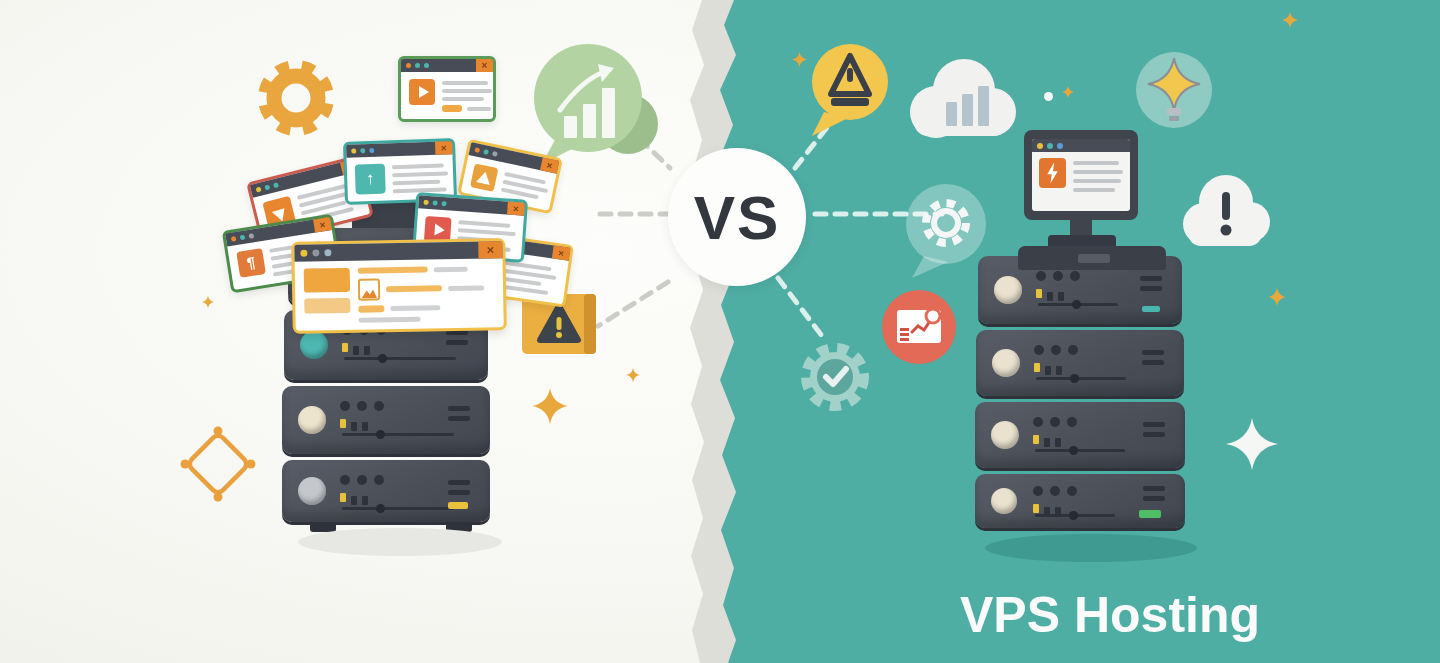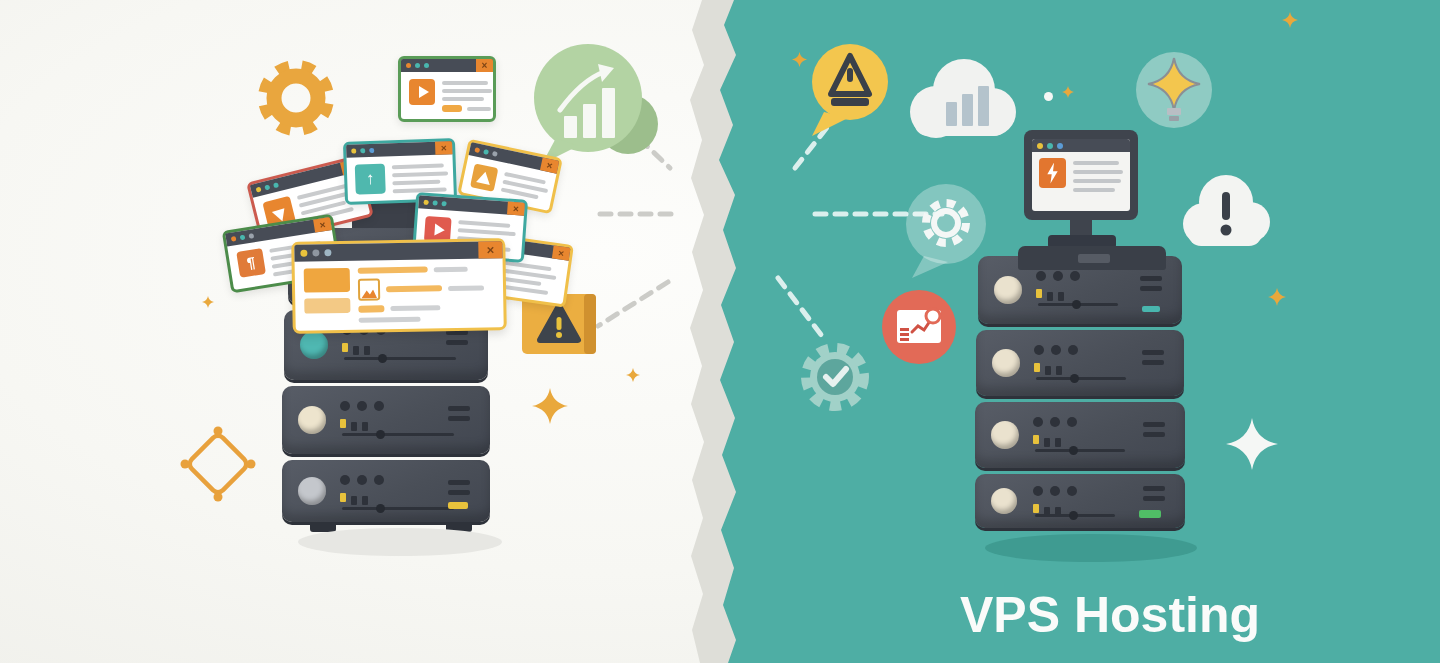--- a/index.html
+++ b/index.html
@@ -114,20 +114,23 @@
 
   <svg id="dashes" width="1440" height="663">
     <line x1="625" y1="125" x2="670" y2="168" stroke="#CCCCC8" stroke-width="5" stroke-dasharray="11 9" stroke-linecap="round"></line>
     <line x1="600" y1="214" x2="672" y2="214" stroke="#CCCCC8" stroke-width="5" stroke-dasharray="11 9" stroke-linecap="round"></line>
     <line x1="668" y1="282" x2="598" y2="326" stroke="#CCCCC8" stroke-width="5" stroke-dasharray="11 9" stroke-linecap="round"></line>
     <line x1="795" y1="168" x2="836" y2="116" stroke="rgba(255,255,255,0.8)" stroke-width="5" stroke-dasharray="11 9" stroke-linecap="round"></line>
     <line x1="815" y1="214" x2="942" y2="214" stroke="rgba(255,255,255,0.8)" stroke-width="5" stroke-dasharray="11 9" stroke-linecap="round"></line>
     <line x1="778" y1="278" x2="822" y2="336" stroke="rgba(255,255,255,0.8)" stroke-width="5" stroke-dasharray="11 9" stroke-linecap="round"></line>
   </svg>
 
+  <div class="vs-circle">
+    <span>VS</span>
+  </div>
 
   <div class="title title-right">VPS Hosting</div>
 
   <svg class="icon" style="left:252px;top:54px" width="88" height="88" viewBox="0 0 88 88">
     <circle cx="44" cy="44" r="32" fill="none" stroke="#E9A63E" stroke-width="12" stroke-dasharray="12.5 12.6" transform="rotate(10 44 44)"></circle>
     <circle cx="44" cy="44" r="22" fill="none" stroke="#E9A63E" stroke-width="15"></circle>
   </svg>
 
   <svg class="icon" style="left:530px;top:40px" width="132" height="126" viewBox="0 0 132 126">
     <circle cx="98" cy="84" r="30" fill="#9CBE8C"></circle>

